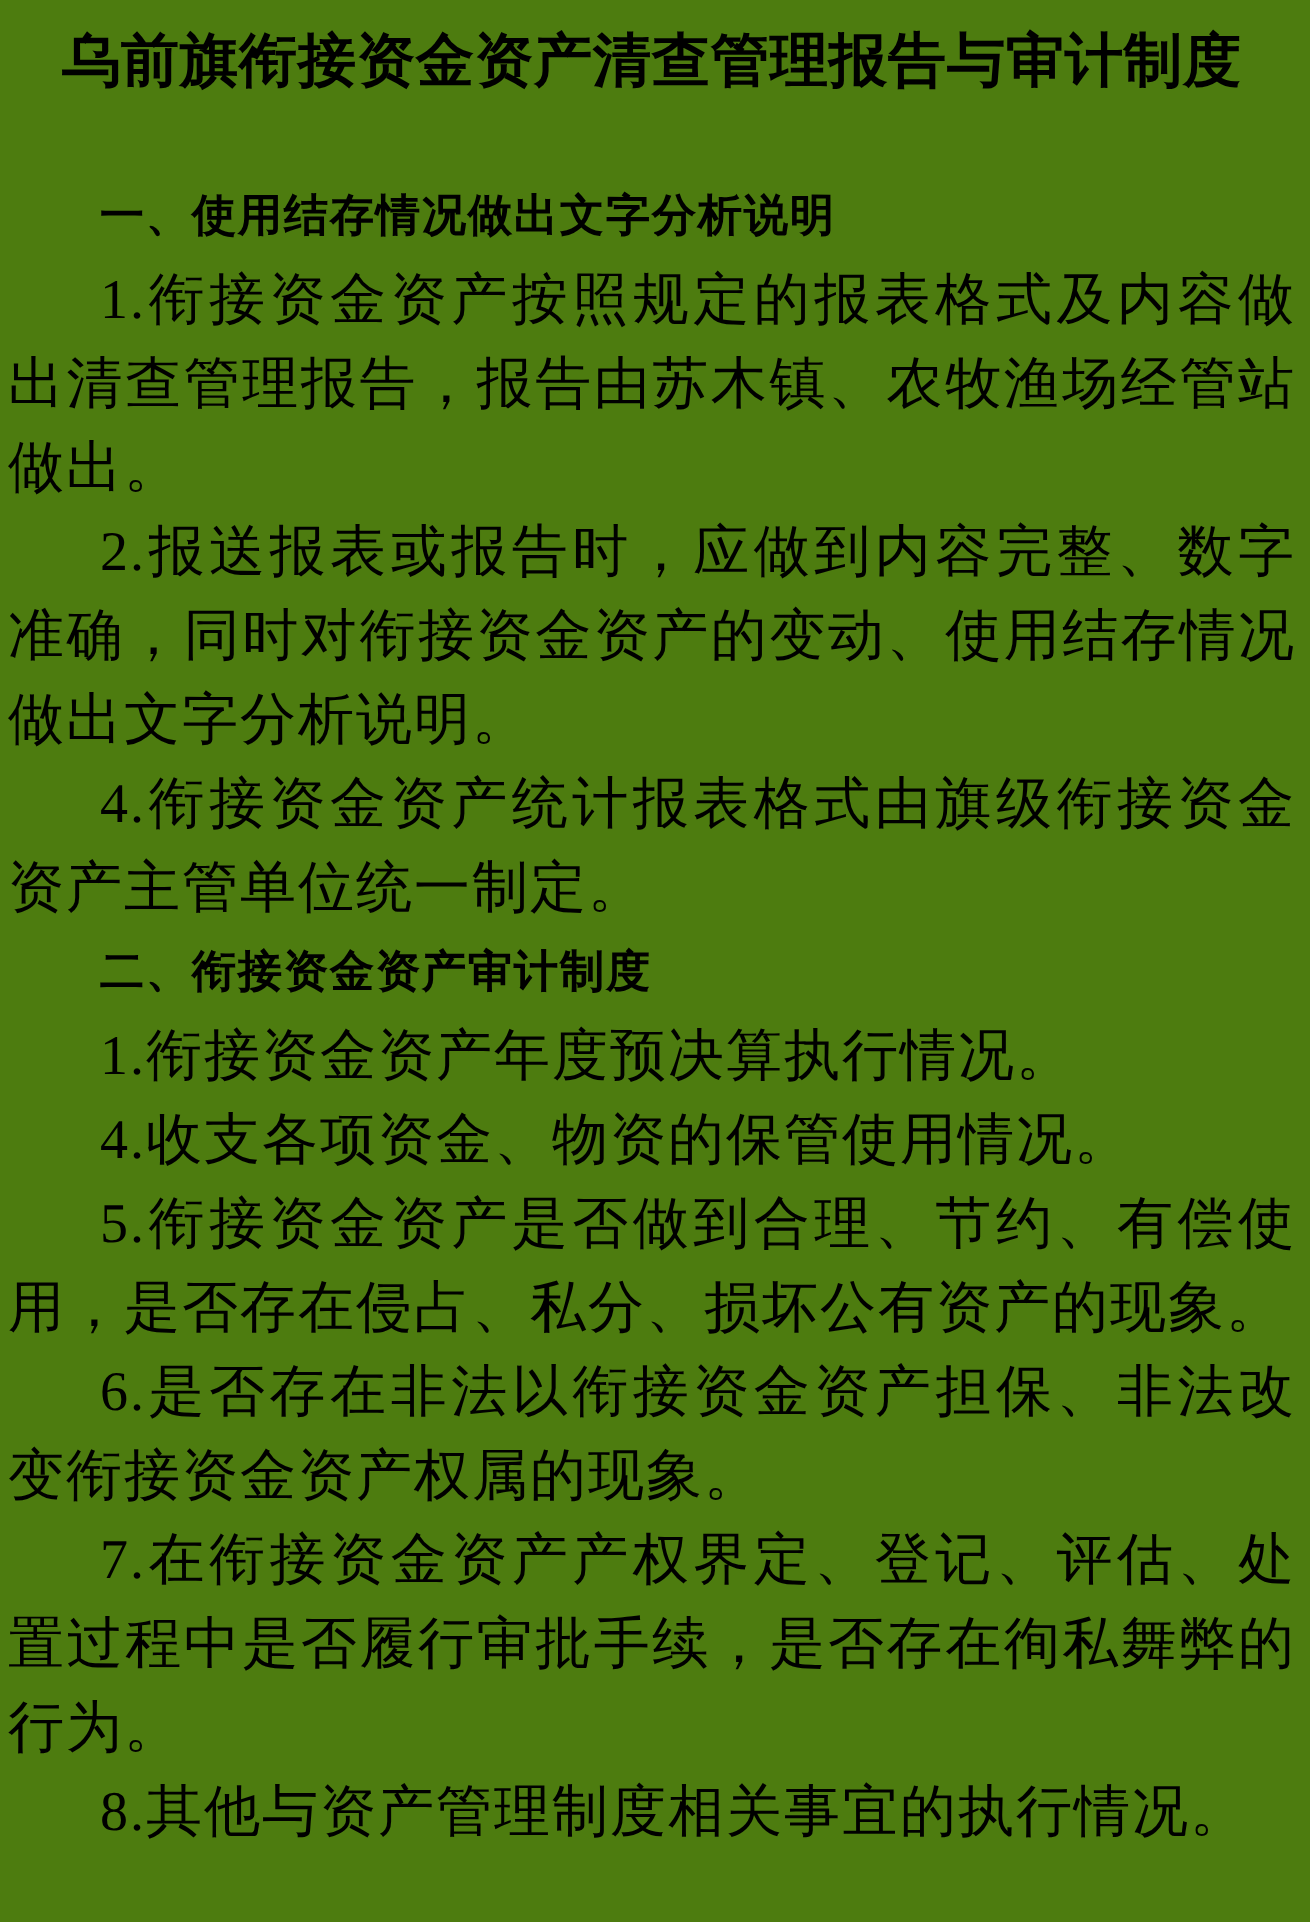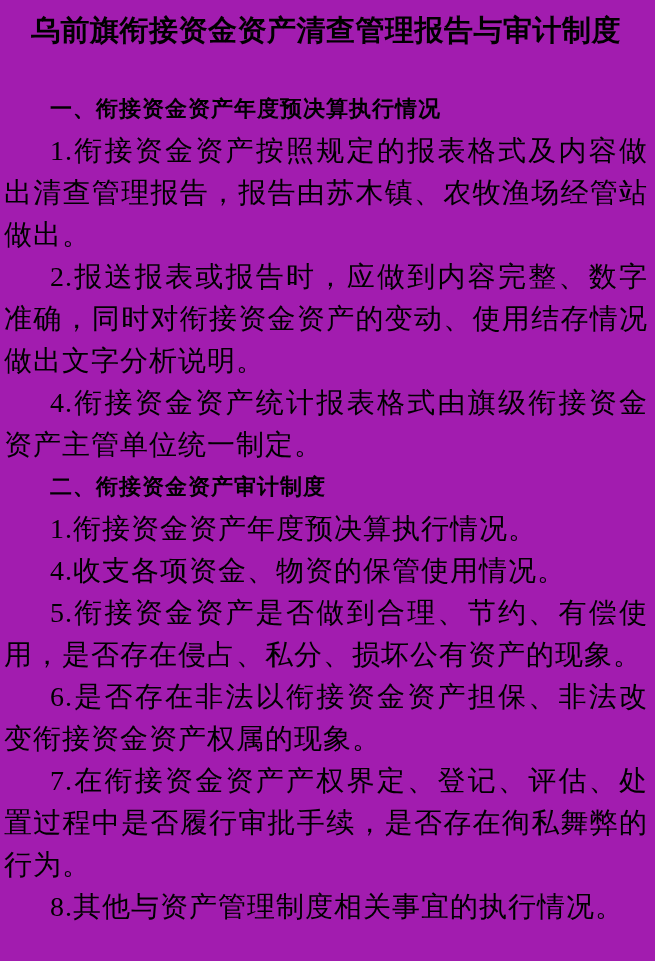--- a/index.html
+++ b/index.html
@@ -8,21 +8,21 @@
     width: 655px;
     height: 961px;
     overflow: hidden;
     color: #000000;
     font-family: "Liberation Serif", "DejaVu Serif", serif;
   }
   .page {
     width: 655px;
     height: 961px;
     padding: 10px 7px 0 4px;
-    background: #a21caf;
+    background: #4d7c0f;
   }
   .doc-title {
     font-family: "DejaVu Serif", "Liberation Serif", serif;
     font-weight: bold;
     font-size: 29px;
     line-height: 40px;
     text-align: center;
     letter-spacing: 0.5px;
     margin-bottom: 38px;
     color: #000000;
@@ -47,21 +47,21 @@
   }
 </style>
 </head>
 <body>
 
 <div class="page">
 
   <h1 class="doc-title">乌前旗衔接资金资产清查管理报告与审计制度</h1>
 
   <section>
-    <h2 class="section-heading">一、衔接资金资产年度预决算执行情况</h2>
+    <h2 class="section-heading">一、使用结存情况做出文字分析说明</h2>
     <p class="para">1.衔接资金资产按照规定的报表格式及内容做出清查管理报告，报告由苏木镇、农牧渔场经管站做出。</p>
     <p class="para">2.报送报表或报告时，应做到内容完整、数字准确，同时对衔接资金资产的变动、使用结存情况做出文字分析说明。</p>
     <p class="para">4.衔接资金资产统计报表格式由旗级衔接资金资产主管单位统一制定。</p>
   </section>
 
   <section>
     <h2 class="section-heading">二、衔接资金资产审计制度</h2>
     <p class="para">1.衔接资金资产年度预决算执行情况。</p>
     <p class="para">4.收支各项资金、物资的保管使用情况。</p>
     <p class="para">5.衔接资金资产是否做到合理、节约、有偿使用，是否存在侵占、私分、损坏公有资产的现象。</p>

